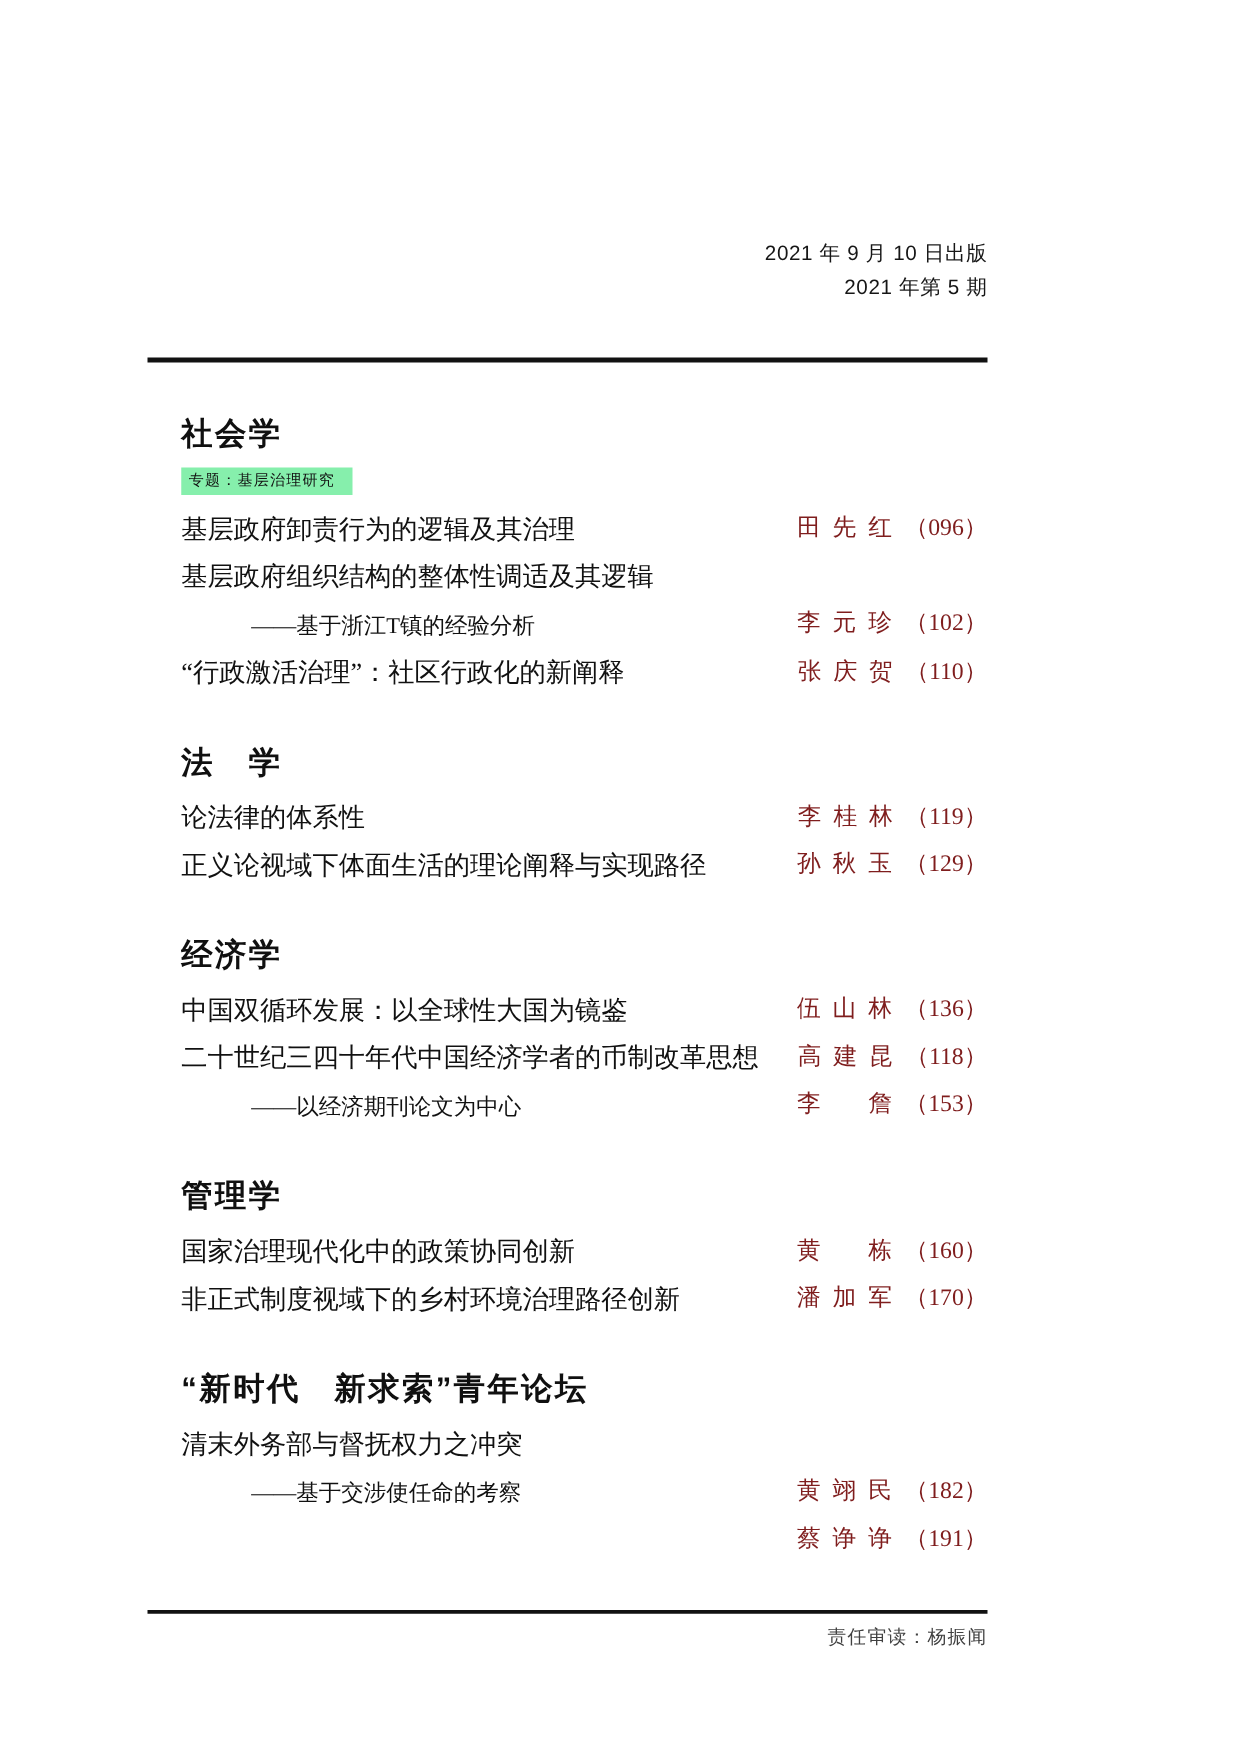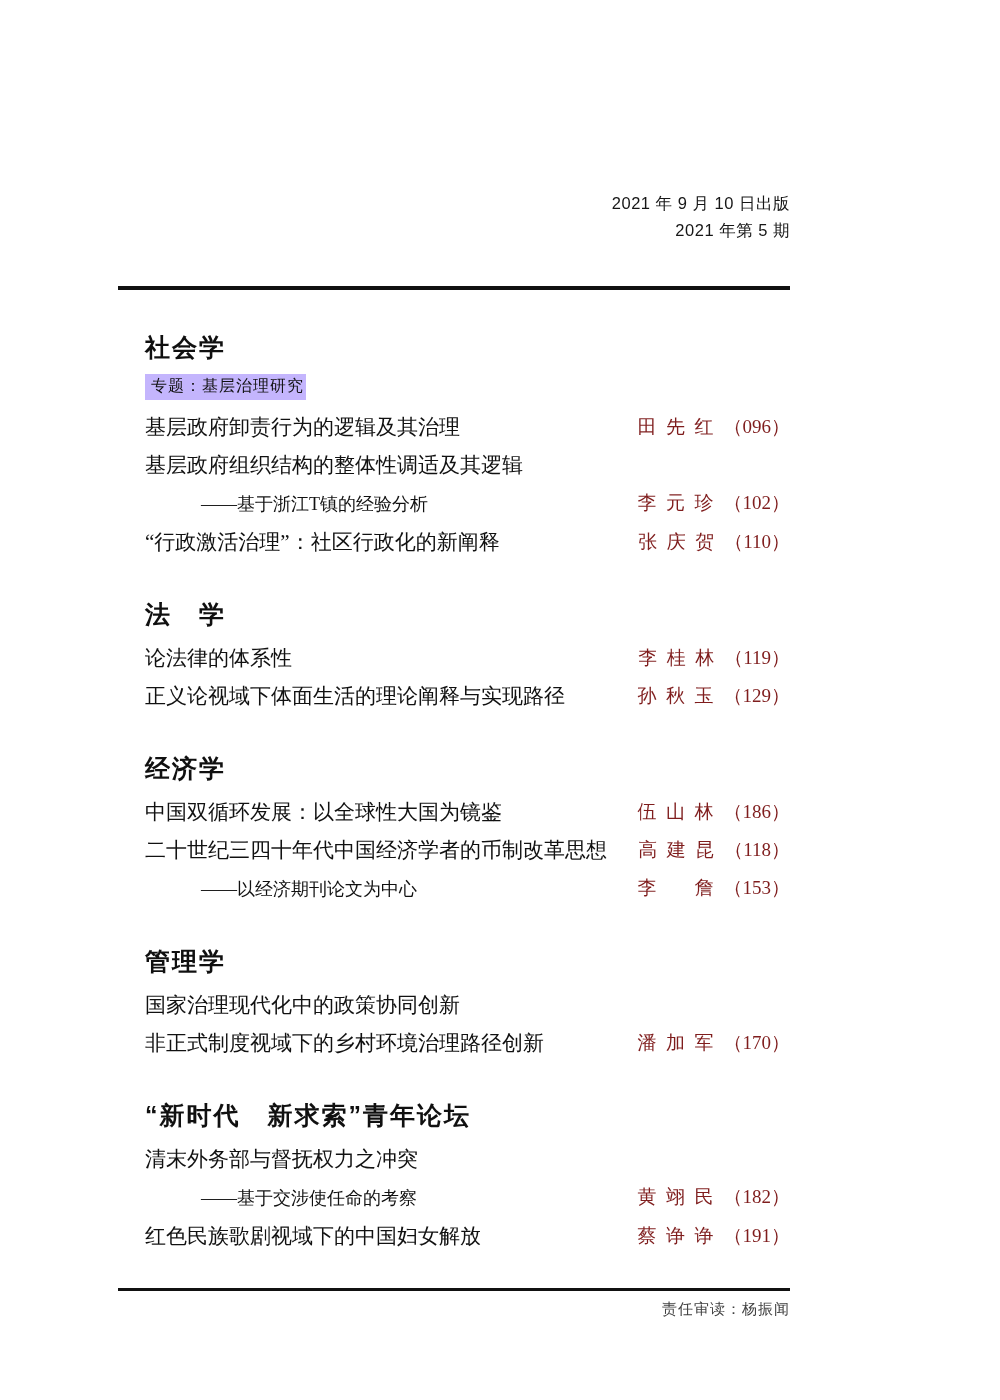--- a/index.html
+++ b/index.html
@@ -64,25 +64,25 @@
     color: #101010;
     margin: 0 0 8px 0;
     padding: 0;
     line-height: 34px;
   }
   .section-gap {
     height: 30px;
   }
   .subject-tag {
     display: inline-block;
-    background: #c4b5fd;
+    background: #86efac;
     font-family: "Liberation Serif", "DejaVu Serif", serif;
-    font-size: 16px;
+    font-size: 12px;
     letter-spacing: 1px;
-    padding: 2px 2px 3px 6px;
+    padding: 2px 14px 3px 6px;
     color: #111;
     margin: 2px 0 8px 0;
   }
   .entry {
     position: relative;
     font-size: 21px;
     line-height: 38px;
     color: #111;
     white-space: nowrap;
   }
@@ -138,36 +138,36 @@
       <div class="section"><div class="section-title">社会学</div><div class="subject-tag">专题：基层治理研究</div><div class="entry"><span class="title">基层政府卸责行为的逻辑及其治理</span><span class="meta"><span class="author">田先红</span><span class="page-no">（096）</span></span></div><div class="entry"><span class="title">基层政府组织结构的整体性调适及其逻辑</span></div><div class="entry"><span class="sub">——基于浙江T镇的经验分析</span><span class="meta"><span class="author">李元珍</span><span class="page-no">（102）</span></span></div><div class="entry"><span class="title">“行政激活治理”：社区行政化的新阐释</span><span class="meta"><span class="author">张庆贺</span><span class="page-no">（110）</span></span></div></div>
       <div class="section-gap"></div>
       <div class="section">
         <div class="section-title">法　学</div>
         <div class="entry"><span class="title">论法律的体系性</span><span class="meta"><span class="author">李桂林</span><span class="page-no">（119）</span></span></div>
         <div class="entry"><span class="title">正义论视域下体面生活的理论阐释与实现路径</span><span class="meta"><span class="author">孙秋玉</span><span class="page-no">（129）</span></span></div>
       </div>
       <div class="section-gap"></div>
       <div class="section">
         <div class="section-title">经济学</div>
-        <div class="entry"><span class="title">中国双循环发展：以全球性大国为镜鉴</span><span class="meta"><span class="author">伍山林</span><span class="page-no">（186）</span></span></div>
+        <div class="entry"><span class="title">中国双循环发展：以全球性大国为镜鉴</span><span class="meta"><span class="author">伍山林</span><span class="page-no">（136）</span></span></div>
         <div class="entry"><span class="meta"><span class="author">高建昆</span><span class="page-no">（118）</span></span></div>
         <div class="entry"><span class="title">二十世纪三四十年代中国经济学者的币制改革思想</span></div>
         <div class="entry"><span class="sub">——以经济期刊论文为中心</span><span class="meta"><span class="author">李　詹</span><span class="page-no">（153）</span></span></div>
       </div>
       <div class="section-gap"></div>
       <div class="section">
         <div class="section-title">管理学</div>
-        <div class="entry"><span class="title">国家治理现代化中的政策协同创新</span></div>
+        <div class="entry"><span class="title">国家治理现代化中的政策协同创新</span><span class="meta"><span class="author">黄　栋</span><span class="page-no">（160）</span></span></div>
         <div class="entry"><span class="title">非正式制度视域下的乡村环境治理路径创新</span><span class="meta"><span class="author">潘加军</span><span class="page-no">（170）</span></span></div>
       </div>
       <div class="section-gap"></div>
       <div class="section">
         <div class="section-title">“新时代　新求索”青年论坛</div>
         <div class="entry"><span class="title">清末外务部与督抚权力之冲突</span></div>
         <div class="entry"><span class="sub">——基于交涉使任命的考察</span><span class="meta"><span class="author">黄翊民</span><span class="page-no">（182）</span></span></div>
-        <div class="entry"><span class="title">红色民族歌剧视域下的中国妇女解放</span><span class="meta"><span class="author">蔡诤诤</span><span class="page-no">（191）</span></span></div>
+        <div class="entry"><span class="meta"><span class="author">蔡诤诤</span><span class="page-no">（191）</span></span></div>
       </div>
     </div>
 
   <div class="rule rule-bottom"></div>
 
   <div class="footer-note">责任审读：杨振闻</div>
 </div>
 
 </body></html>

